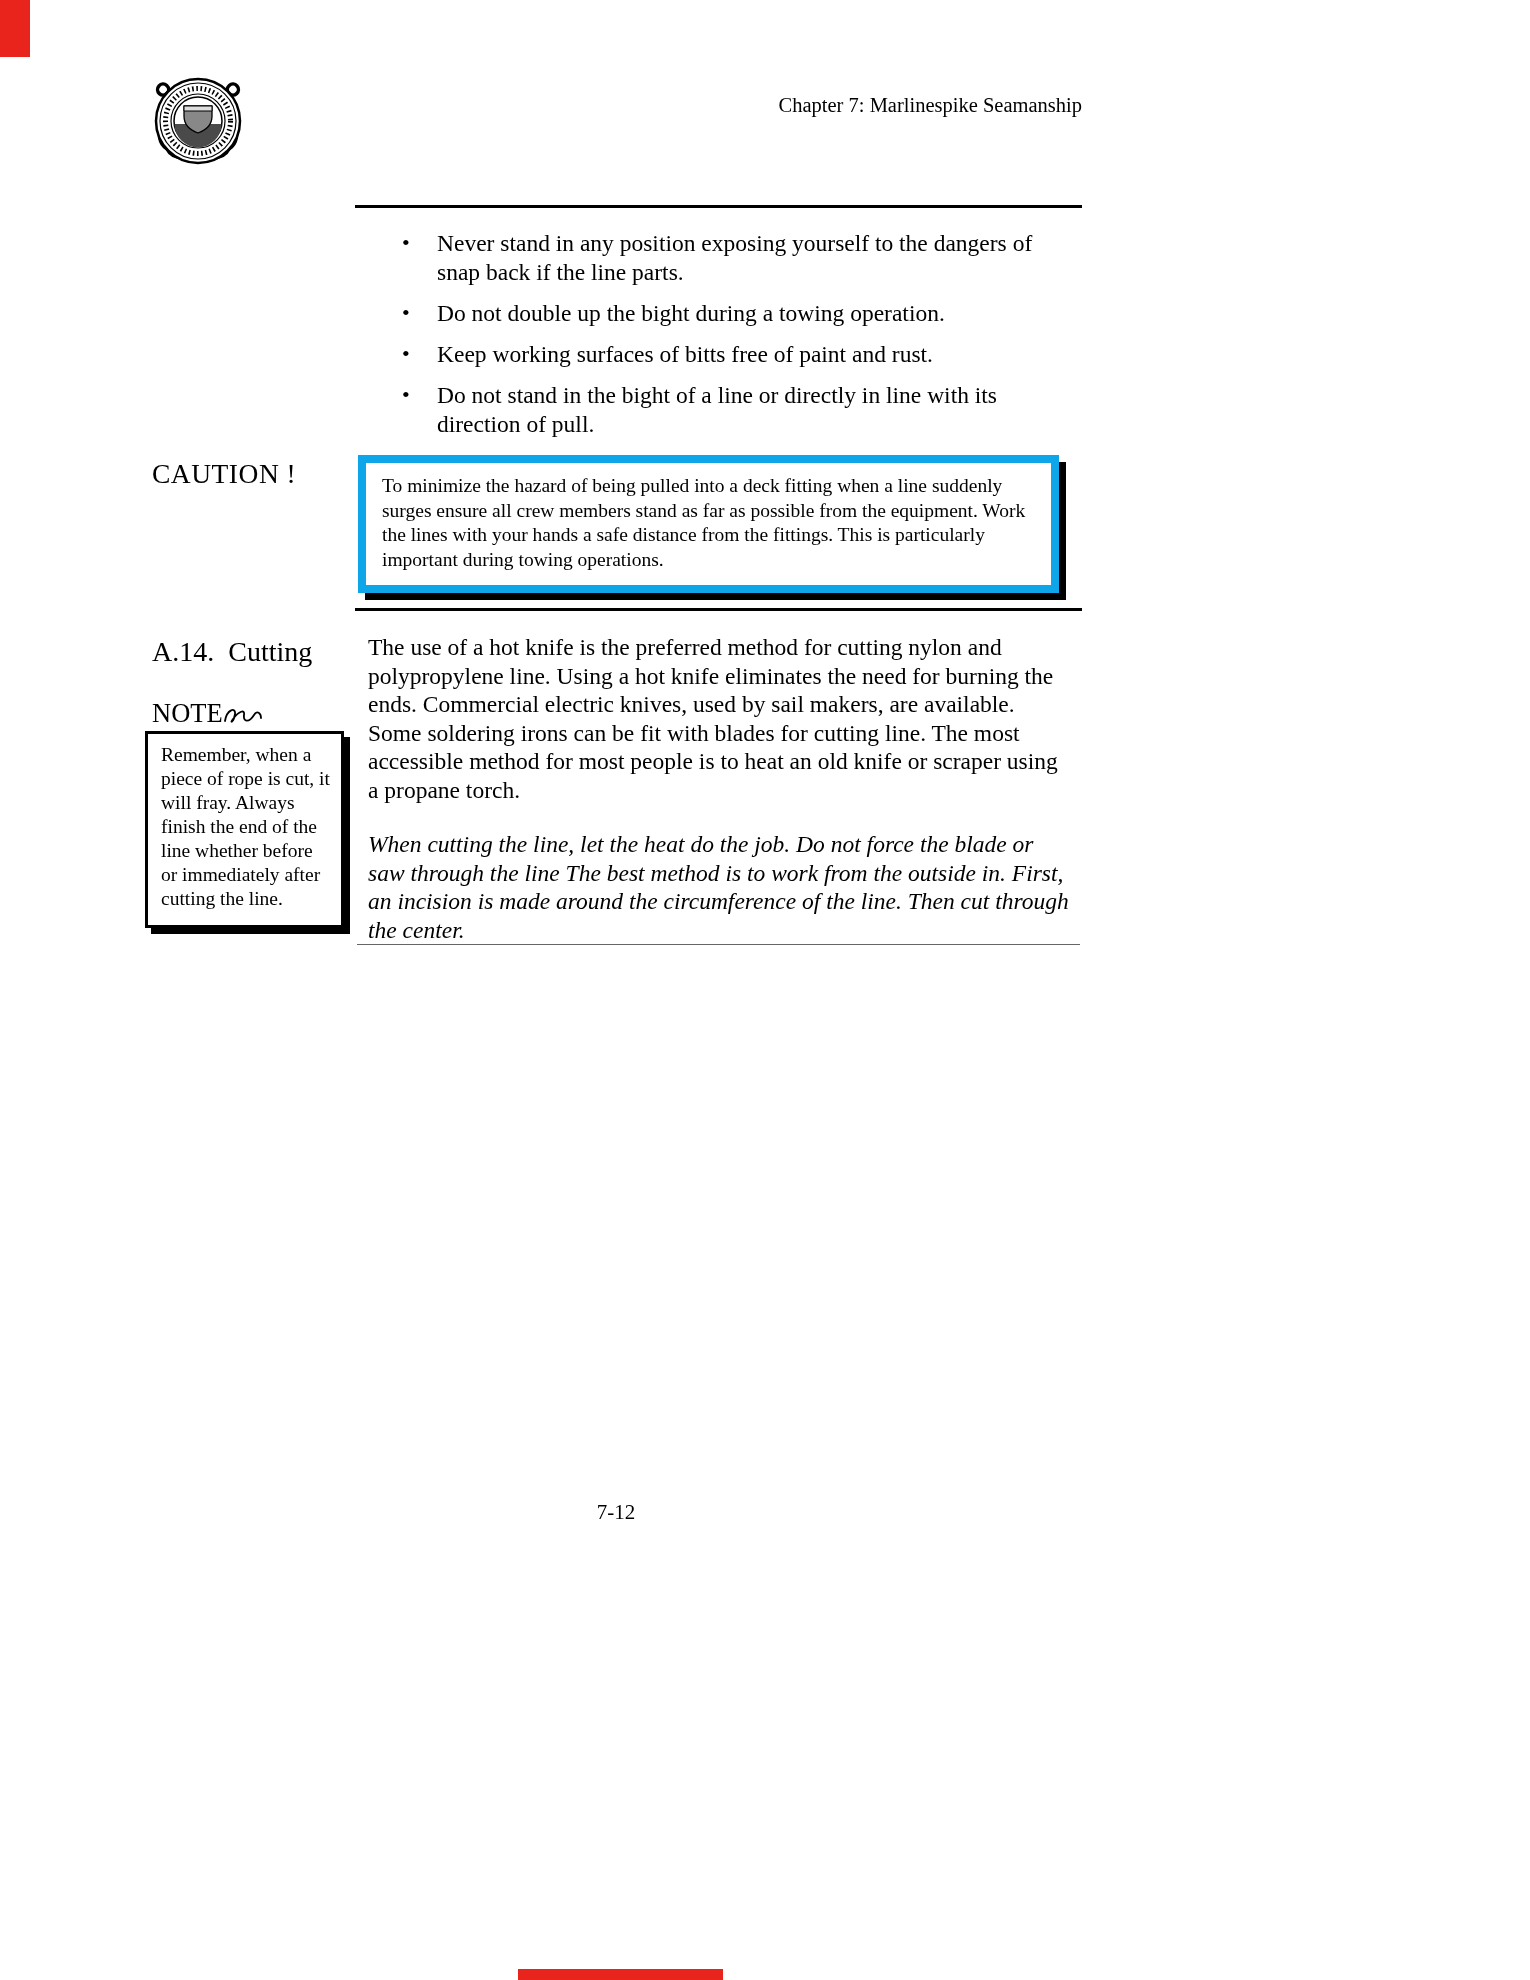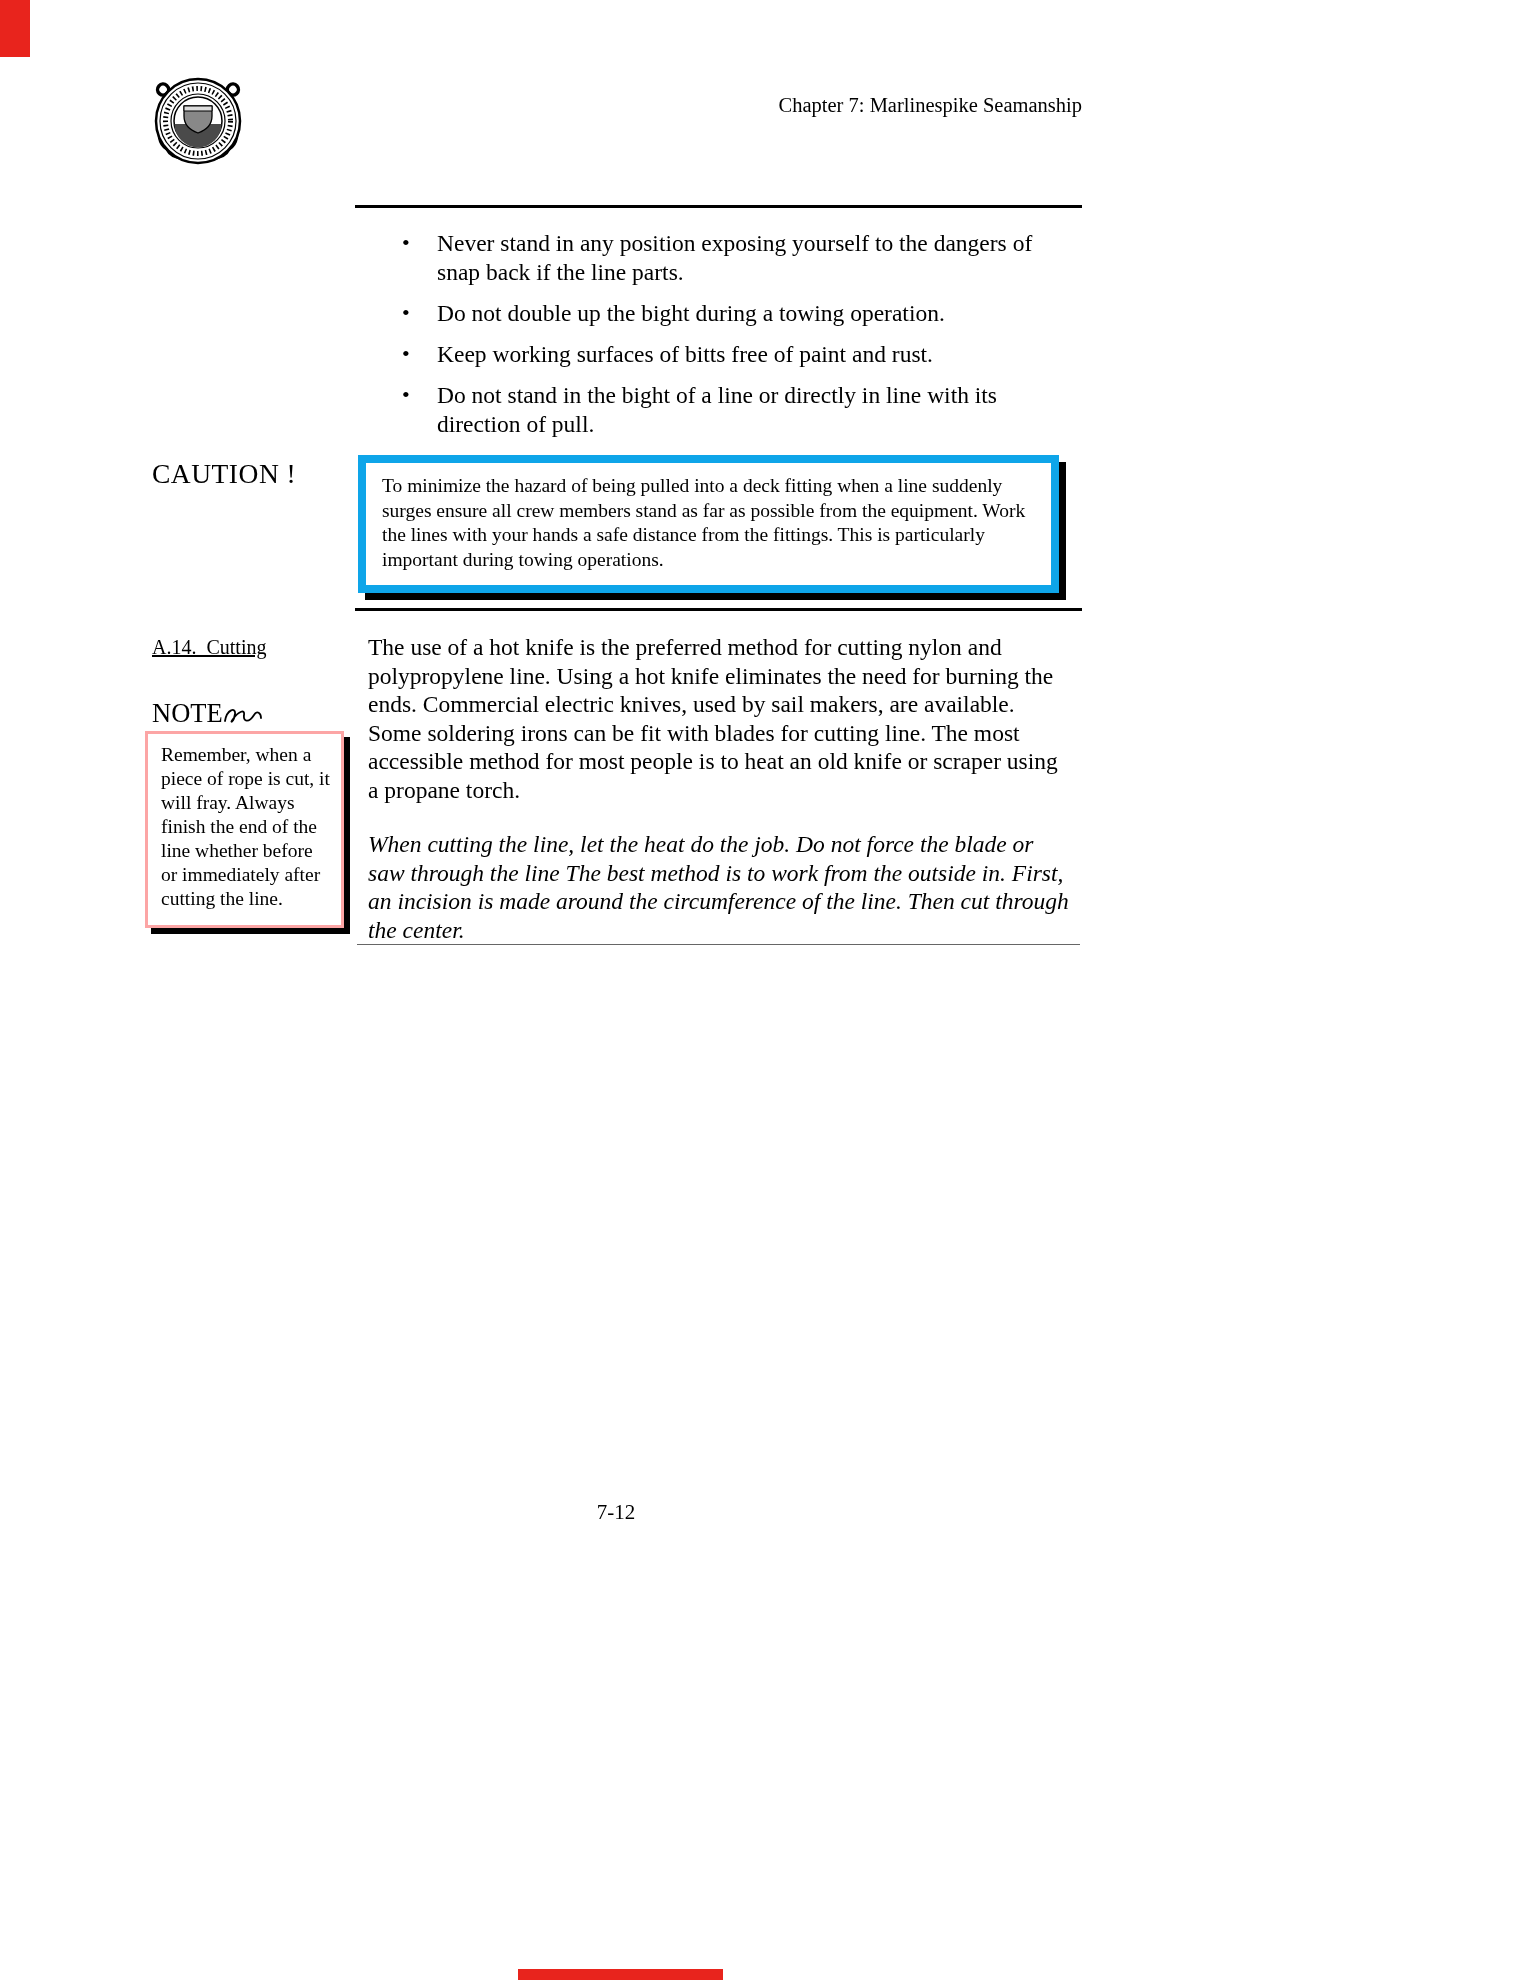--- a/index.html
+++ b/index.html
@@ -38,32 +38,32 @@
   }
   .caution-box {
     position:absolute; left:358px; top:455px; width:701px;
     background:#fff; border:8px solid #0ea5e9; box-shadow:7px 7px 0 #000;
     padding:11px 16px 13px 16px;
   }
   .caution-box p { font-size:19.5px; line-height:24.5px; }
 
   .section-heading {
     position:absolute; left:152px; top:636px;
-    font-size:20px; white-space:pre-wrap;text-decoration:underline;
+    font-size:28px; white-space:pre-wrap;
   }
   .note-label {
     position:absolute; left:152px; top:698px;
     font-size:26.5px; display:flex; align-items:center; gap:0;
   }
   .note-icon { display:inline-block; width:40px; height:22px; }
   .note-icon svg { width:100%; height:100%; }
 
   .note-box {
     position:absolute; left:145px; top:731px; width:199px;
-    background:#fff; border:3px solid #fca5a5; box-shadow:6px 6px 0 #000;
+    background:#fff; border:3px solid #000000; box-shadow:6px 6px 0 #000;
     padding:9px 8px 14px 13px;
   }
   .note-box p { font-size:19.5px; line-height:24px; }
 
   .body-col {
     position:absolute; left:368px; top:633px; width:706px;
     font-size:23.5px; line-height:28.5px;
   }
   .body-col p + p { margin-top:26px;font-style:italic; }
 

